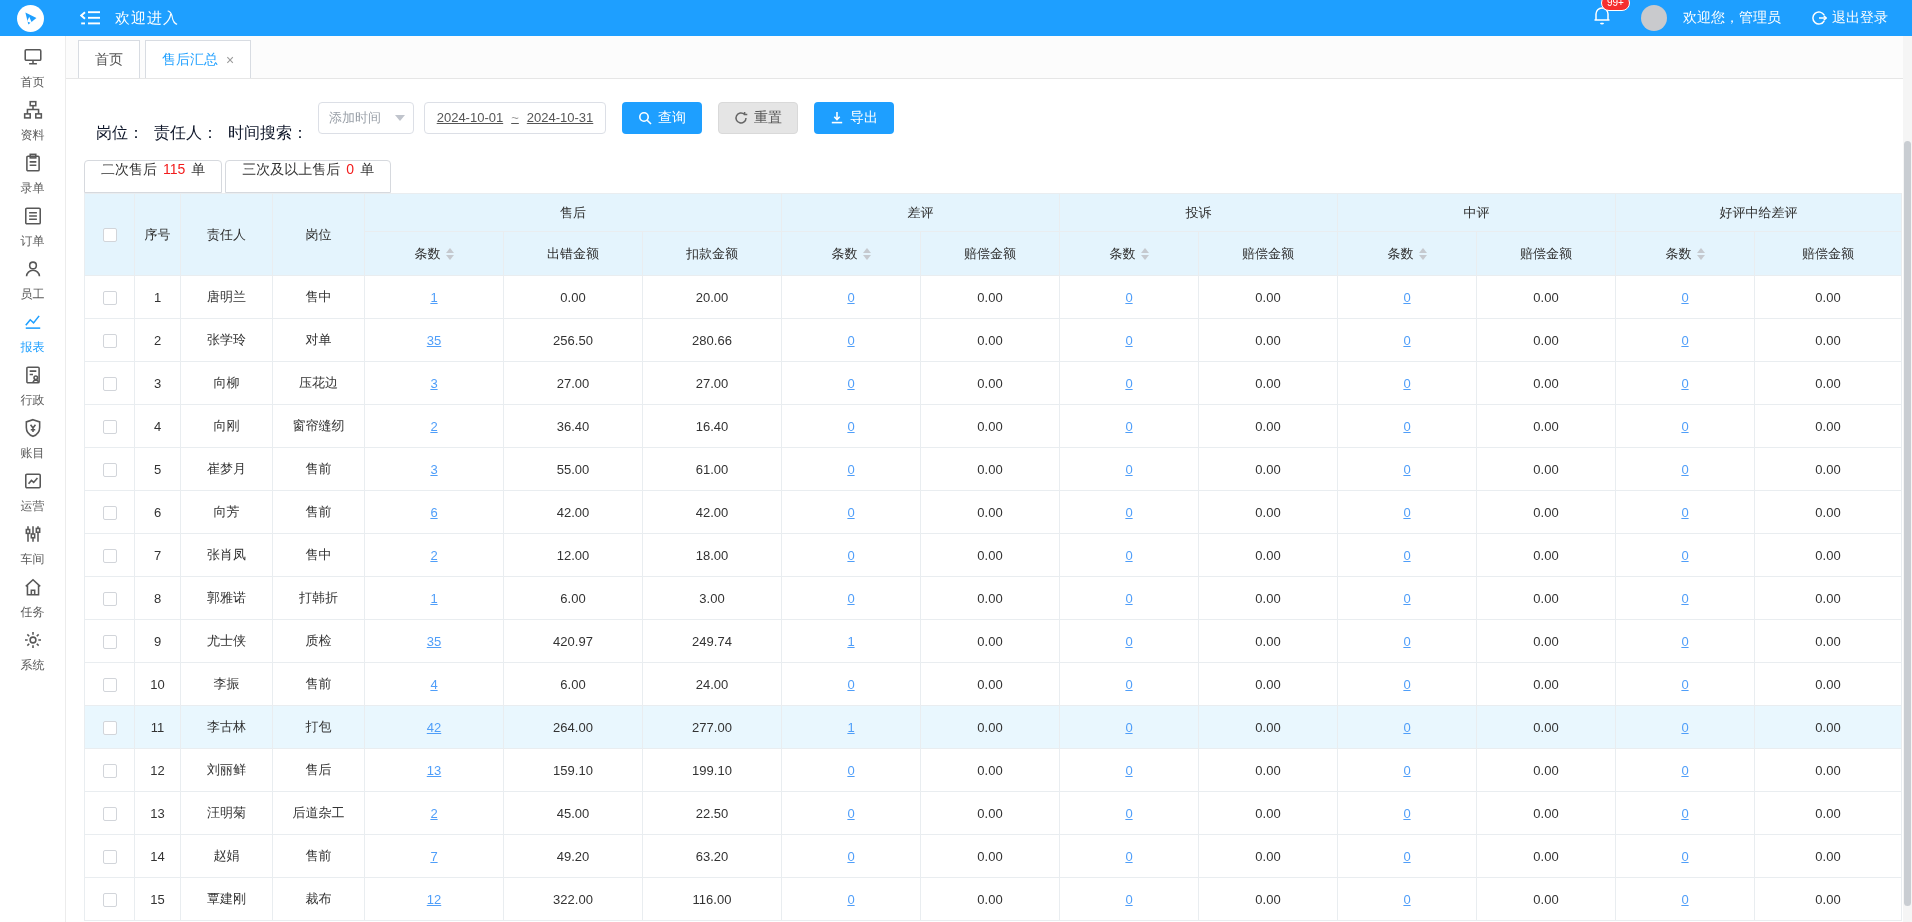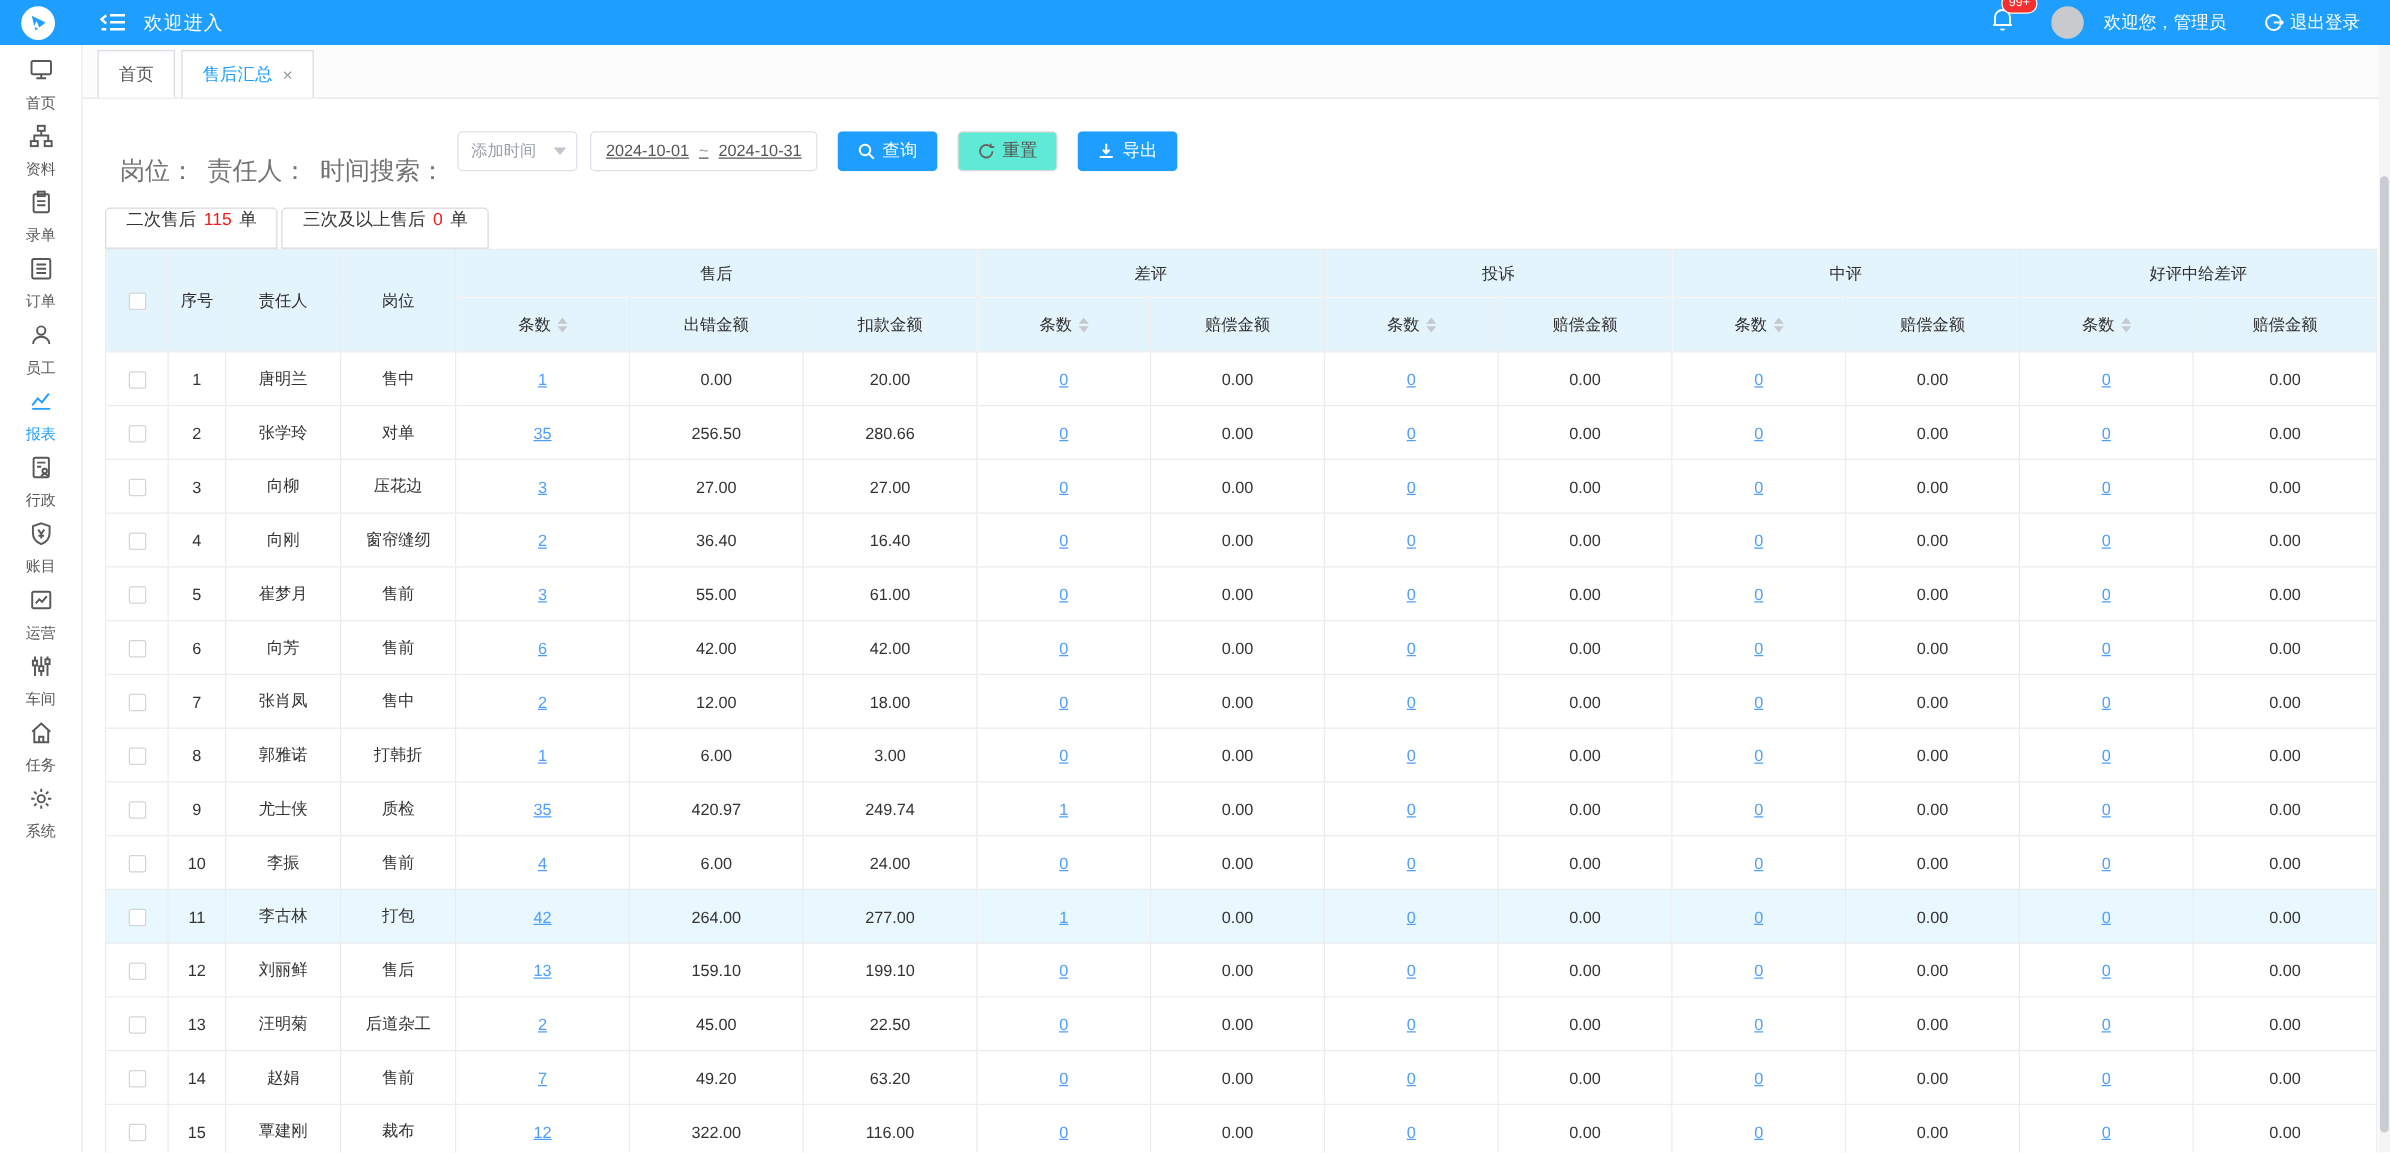--- a/index.html
+++ b/index.html
@@ -39,35 +39,35 @@
   .content{position:absolute;left:66px;top:36px;right:0;bottom:0;background:#fff;}
   .tabbar{height:43px;background:#fcfcfc;border-bottom:1px solid #e6e6e6;display:flex;
     align-items:center;padding-left:12px;gap:5px;}
   .tab{height:38px;display:inline-flex;align-items:center;gap:8px;padding:0 16px;background:#fff;
     border:1px solid #d8dce2;font-size:14px;color:#555;cursor:pointer;margin-top:4px;border-bottom:none;}
   .tab.active{color:var(--primary);}
   .tab .close{color:#9a9a9a;font-size:14px;cursor:pointer;}
 
   
   .filter-row{display:flex;align-items:center;padding:12px 18px 14px 18px;gap:10px;}
-  .f-label{font-size:20px;color:#737373;white-space:nowrap;margin-top:32px;}
+  .f-label{font-size:16px;color:#0f172a;white-space:nowrap;margin-top:32px;}
   .f-input{height:32px;border:1px solid #dcdfe6;border-radius:4px;padding:0 12px;font-size:13px;
     color:#333;outline:none;}
   .f-input::placeholder{color:#bcbfc6;}
   .w-post{width:283px;margin-right:30px;}
   .w-person{width:278px;margin-right:34px;}
   .f-select{height:32px;width:96px;border:1px solid #dcdfe6;border-radius:4px;display:inline-flex;
     align-items:center;justify-content:space-between;padding:0 8px 0 10px;font-size:13px;color:#9aa0a8;cursor:pointer;}
   .sel-caret{width:0;height:0;border:5px solid transparent;border-top:6px solid #c0c4cc;margin-top:5px;}
   .daterange{height:32px;min-width:182px;border:1px solid #dcdfe6;border-radius:4px;display:inline-flex;
     align-items:center;justify-content:center;gap:8px;font-size:13px;color:#555;padding:0 10px;cursor:pointer;text-decoration:underline;}
   .btn{height:32px;border-radius:4px;display:inline-flex;align-items:center;gap:6px;padding:0 15px;
     font-size:14px;cursor:pointer;border:1px solid transparent;}
   .btn-primary{background:var(--primary);color:#fff;}
-  .btn-plain{background:#5eead4;border-color:#d9d9d9;color:#555;}
+  .btn-plain{background:#e5e5e5;border-color:#d9d9d9;color:#555;}
   .btn svg{flex:0 0 auto;}
   .gap-btn{margin-left:6px;}
 
   
   .subtabs{display:flex;gap:3px;padding:0 18px;margin-top:2px;}
   .subtab{height:33px;display:inline-flex;align-items:flex-start;gap:6px;padding:0 16px;background:#fff;
     border:1px solid #d6d9de;border-radius:4px 4px 0 0;font-size:14px;color:#333;cursor:pointer;}
   .subtab .cnt{color:var(--danger);}
 
   

